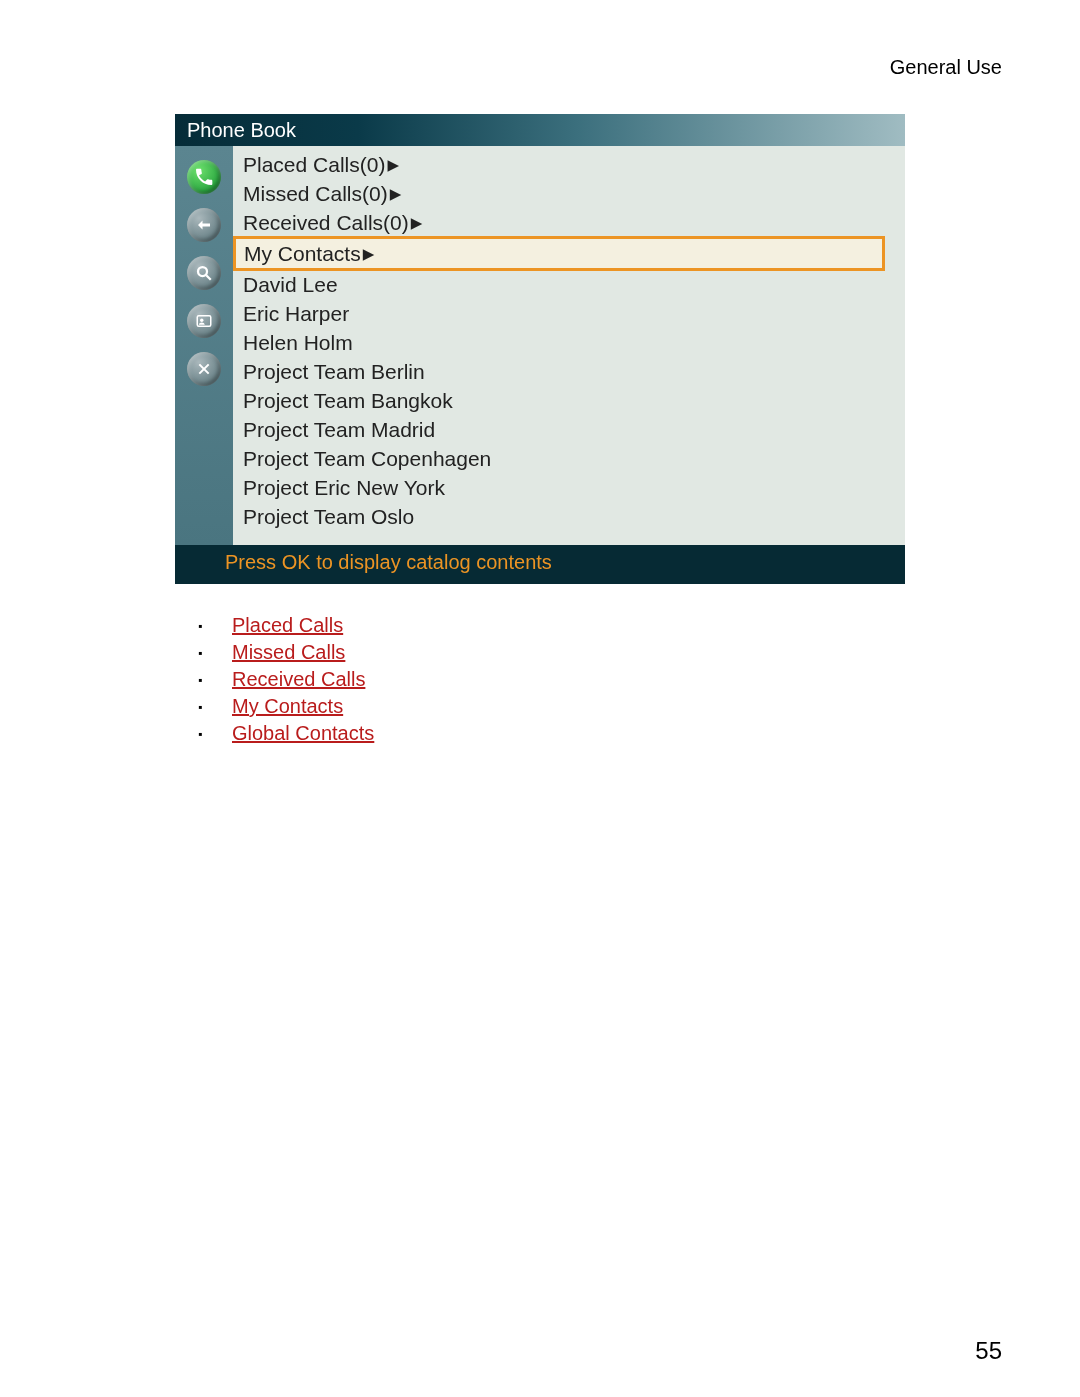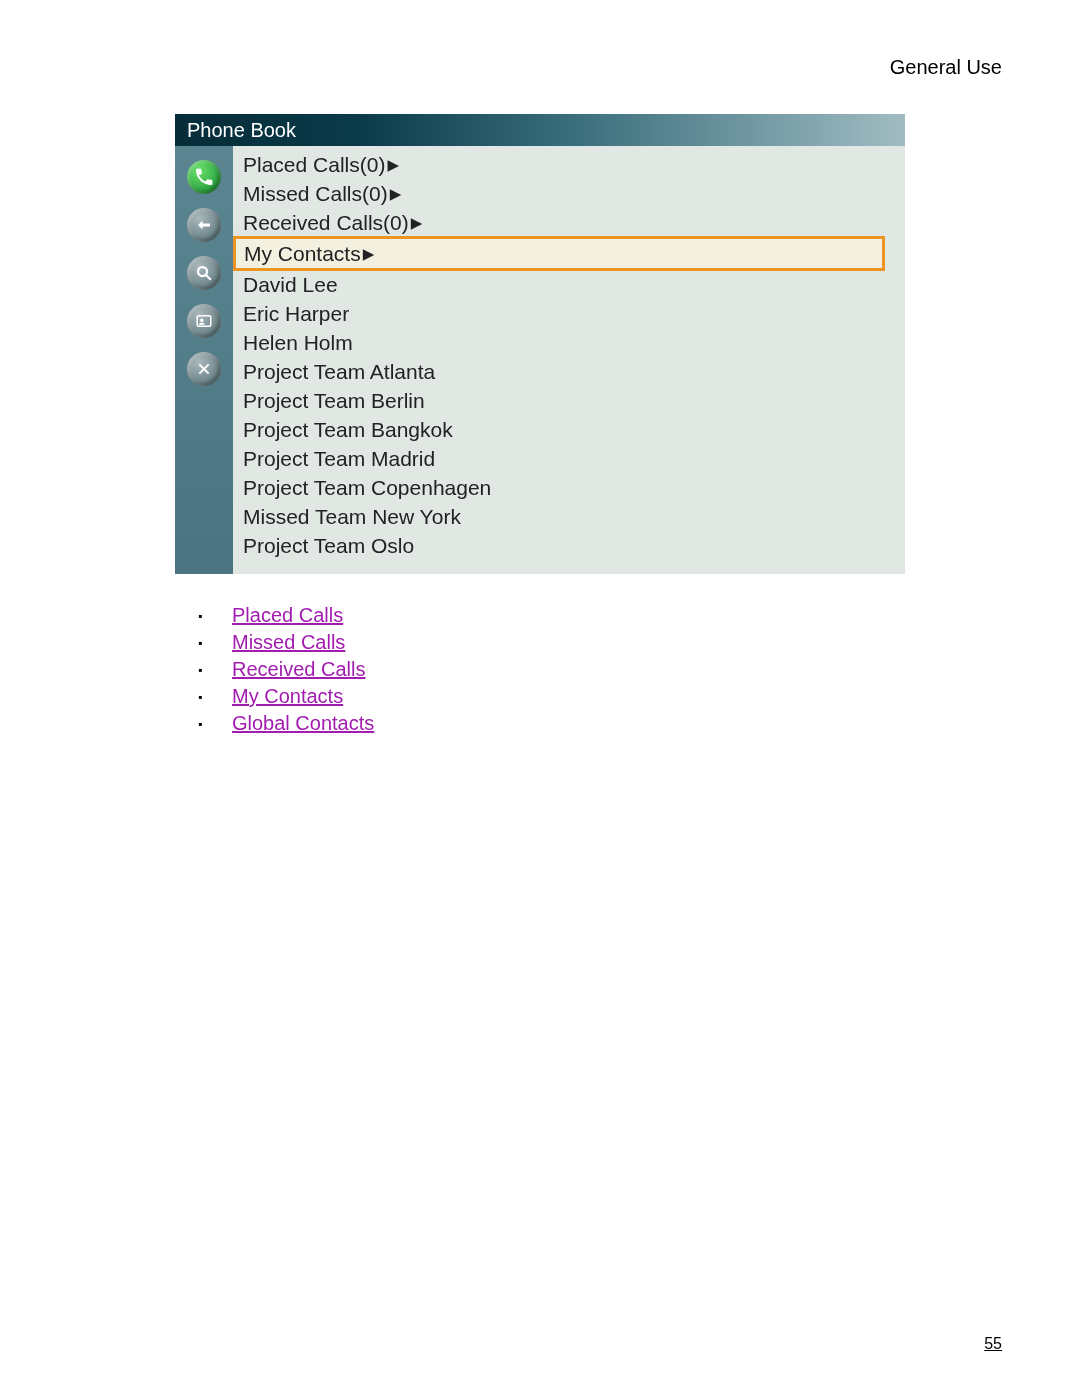--- a/index.html
+++ b/index.html
@@ -18,25 +18,24 @@
   }
   .header-right {
     text-align: right;
     font-size: 20px;
     color: #000;
     margin-bottom: 35px;
     padding-right: 10px;
   }
   .page-number {
     position: absolute;
-    bottom: 44px;
+    bottom: 32px;
     right: 78px;
-    font-size: 16px;
-    color: #000;
-    text-decoration: underline;
+    font-size: 24px;
+    color: #000;
   }
 
   
   .phone-panel {
     width: 730px;
     margin: 0 auto 28px auto;
     background: #84cc16;
     box-shadow: 0 0 0 1px #0a3642 inset;
   }
   .pb-titlebar {
@@ -124,21 +123,21 @@
   }
   ul.links li::before {
     content: "\25AA";
     font-size: 12px;
     display: inline-block;
     width: 34px;
     color: #000;
     vertical-align: 2px;
   }
   ul.links a {
-    color: #a21caf;
+    color: #b91c1c;
     text-decoration: underline;
   }
 </style>
 </head>
 <body>
 
 <div class="page">
 
   <div class="header-right">General Use</div>
 
@@ -199,43 +198,41 @@
           <div class="pb-row">
             <span>David Lee</span>
           </div>
           <div class="pb-row">
             <span>Eric Harper</span>
           </div>
           <div class="pb-row">
             <span>Helen Holm</span>
           </div>
           <div class="pb-row">
-            <span>Project Team Atlanta</span>
-          </div>
-          <div class="pb-row">
             <span>Project Team Berlin</span>
           </div>
           <div class="pb-row">
             <span>Project Team Bangkok</span>
           </div>
           <div class="pb-row">
             <span>Project Team Madrid</span>
           </div>
           <div class="pb-row">
             <span>Project Team Copenhagen</span>
           </div>
           <div class="pb-row">
-            <span>Missed Team New York</span>
+            <span>Project Eric New York</span>
           </div>
           <div class="pb-row">
             <span>Project Team Oslo</span>
           </div>
         </div>
     </div>
 
+    <div class="pb-footer">Press OK to display catalog contents</div>
   </div>
 
 
   <ul class="links" id="doc-links">
 
   <li><a href="#">Placed Calls</a></li>
       <li><a href="#">Missed Calls</a></li>
       <li><a href="#">Received Calls</a></li>
       <li><a href="#">My Contacts</a></li>
       <li><a href="#">Global Contacts</a></li>

